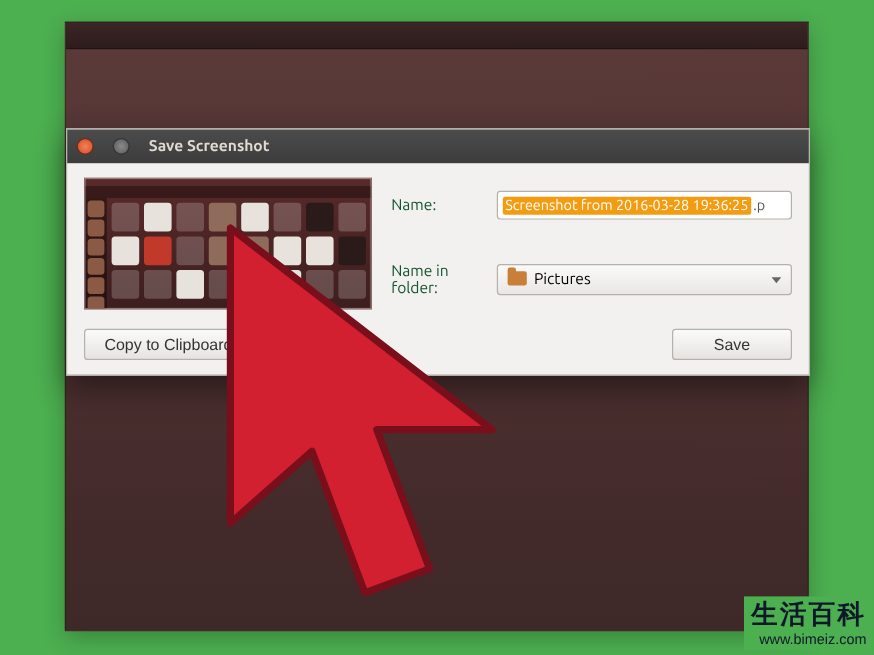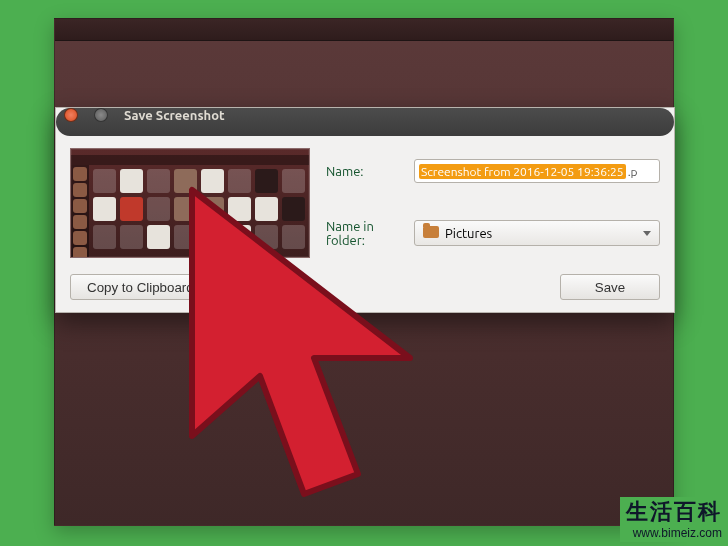--- a/index.html
+++ b/index.html
@@ -28,24 +28,24 @@
 
     .dialog {
       position: absolute;
       left: 0; top: 88px;
       width: 620px;
       background: #f2f1f0;
       border: 1px solid #b8b4ae;
       box-shadow: 0 10px 24px rgba(0,0,0,.45);
     }
     .titlebar {
-      display: flex; align-items: flex-start; gap: 16px;
+      display: flex; align-items: center; gap: 16px;
       height: 28px; padding: 0 8px;
       background: linear-gradient(#4c4c4c, #3c3c3c);
-      color: #dfdbd2; font-weight: 600; border-radius: 14px;
+      color: #dfdbd2; font-weight: 600;
     }
     .win-btn { width: 14px; height: 14px; border-radius: 50%; display:inline-block; border:1px solid rgba(0,0,0,.5);}
     .wb-close { background: radial-gradient(#f08060, #d94b1e); }
     .wb-min   { background: radial-gradient(#8a8a8a, #5a5a5a); }
     .dialog-body { display:flex; padding: 12px 14px 8px 14px; gap: 16px; }
     
     .thumb {
       width: 240px; height: 110px;
       background: linear-gradient(#5a2a2a, #3d1e1e);
       border: 1px solid #8a6a6a;
@@ -157,21 +157,21 @@
             <i></i>
             <i class="w"></i>
             <i></i>
             <i></i>
         </div>
       </div>
 
       <div class="form">
         <label>Name:</label>
         <div class="name-input">
-          <span class="sel">Screenshot from 2016-12-05 19:36:25</span>
+          <span class="sel">Screenshot from 2016-03-28 19:36:25</span>
           <span class="ext">.p</span>
         </div>
 
         <label>Name in folder:</label>
         <div class="folder-btn">
           <span style="display:flex;">
             <span class="folder-ico"></span>
             <span>Pictures</span>
           </span>
           <span class="caret"></span>

